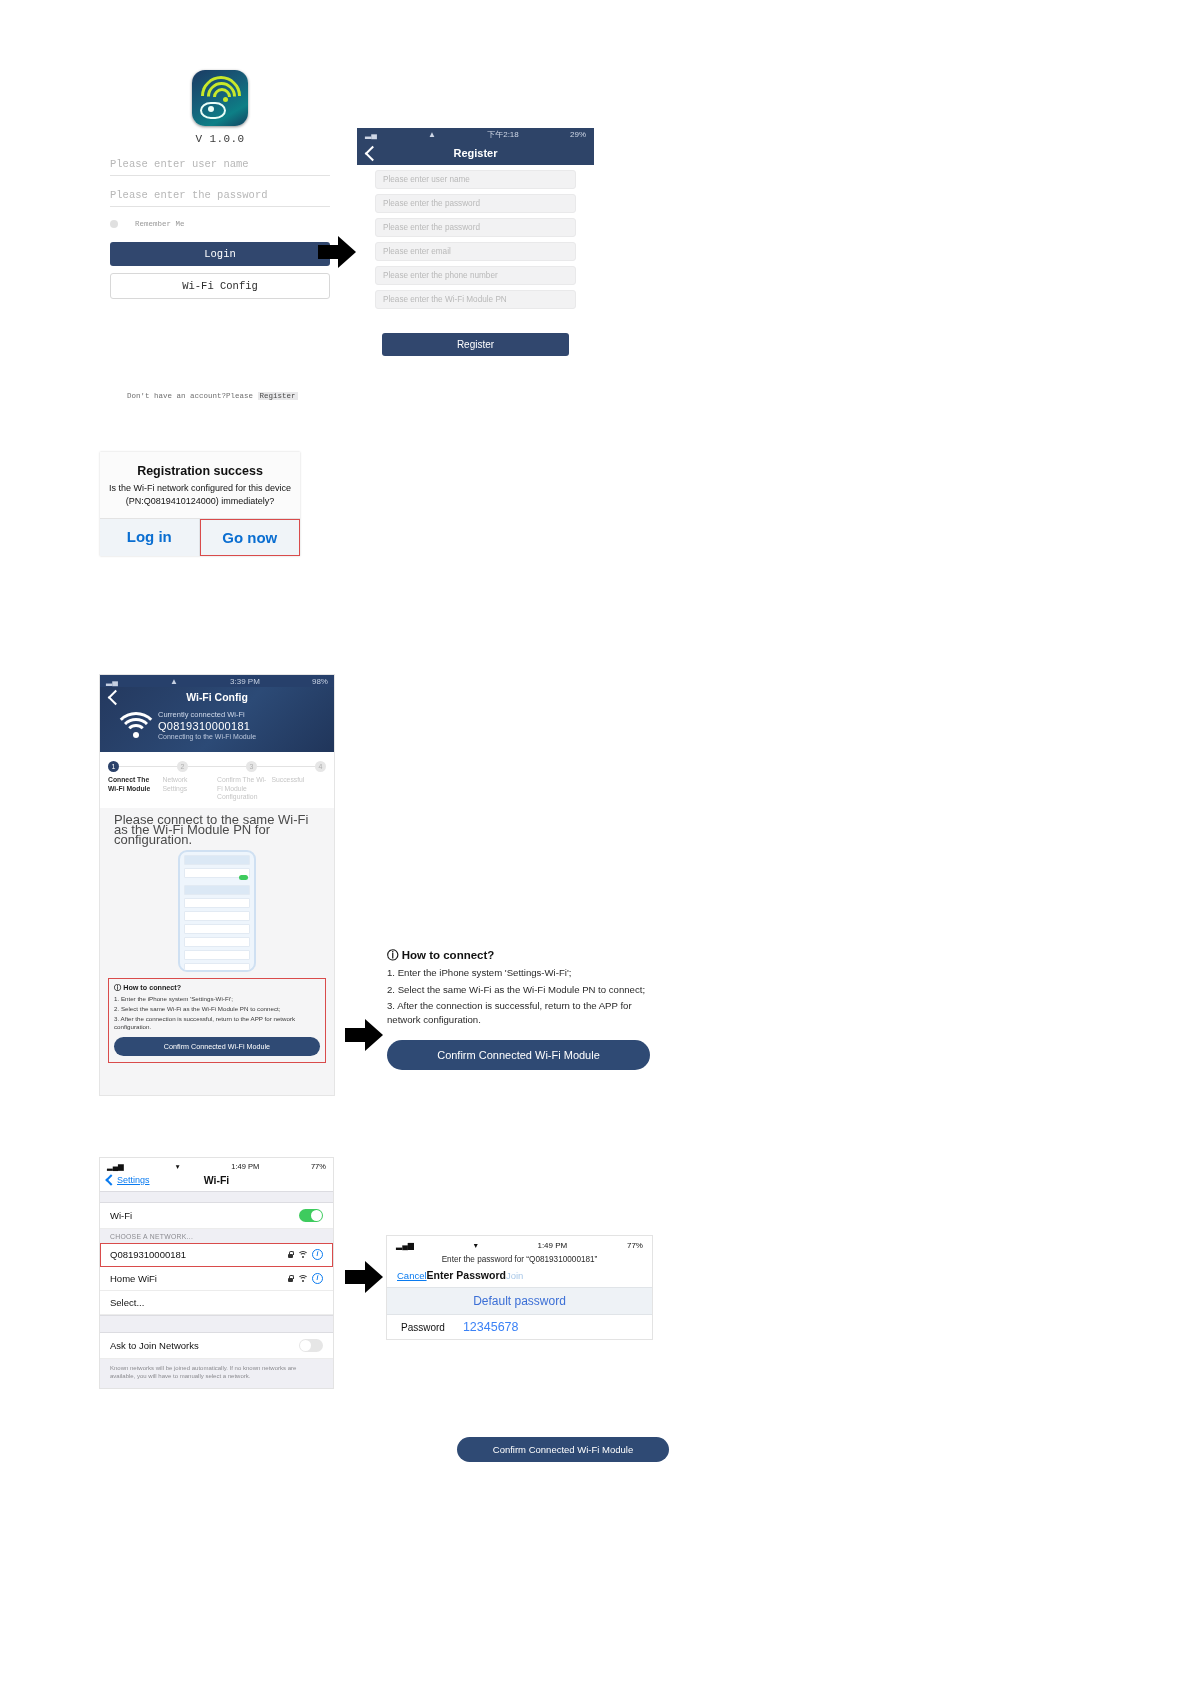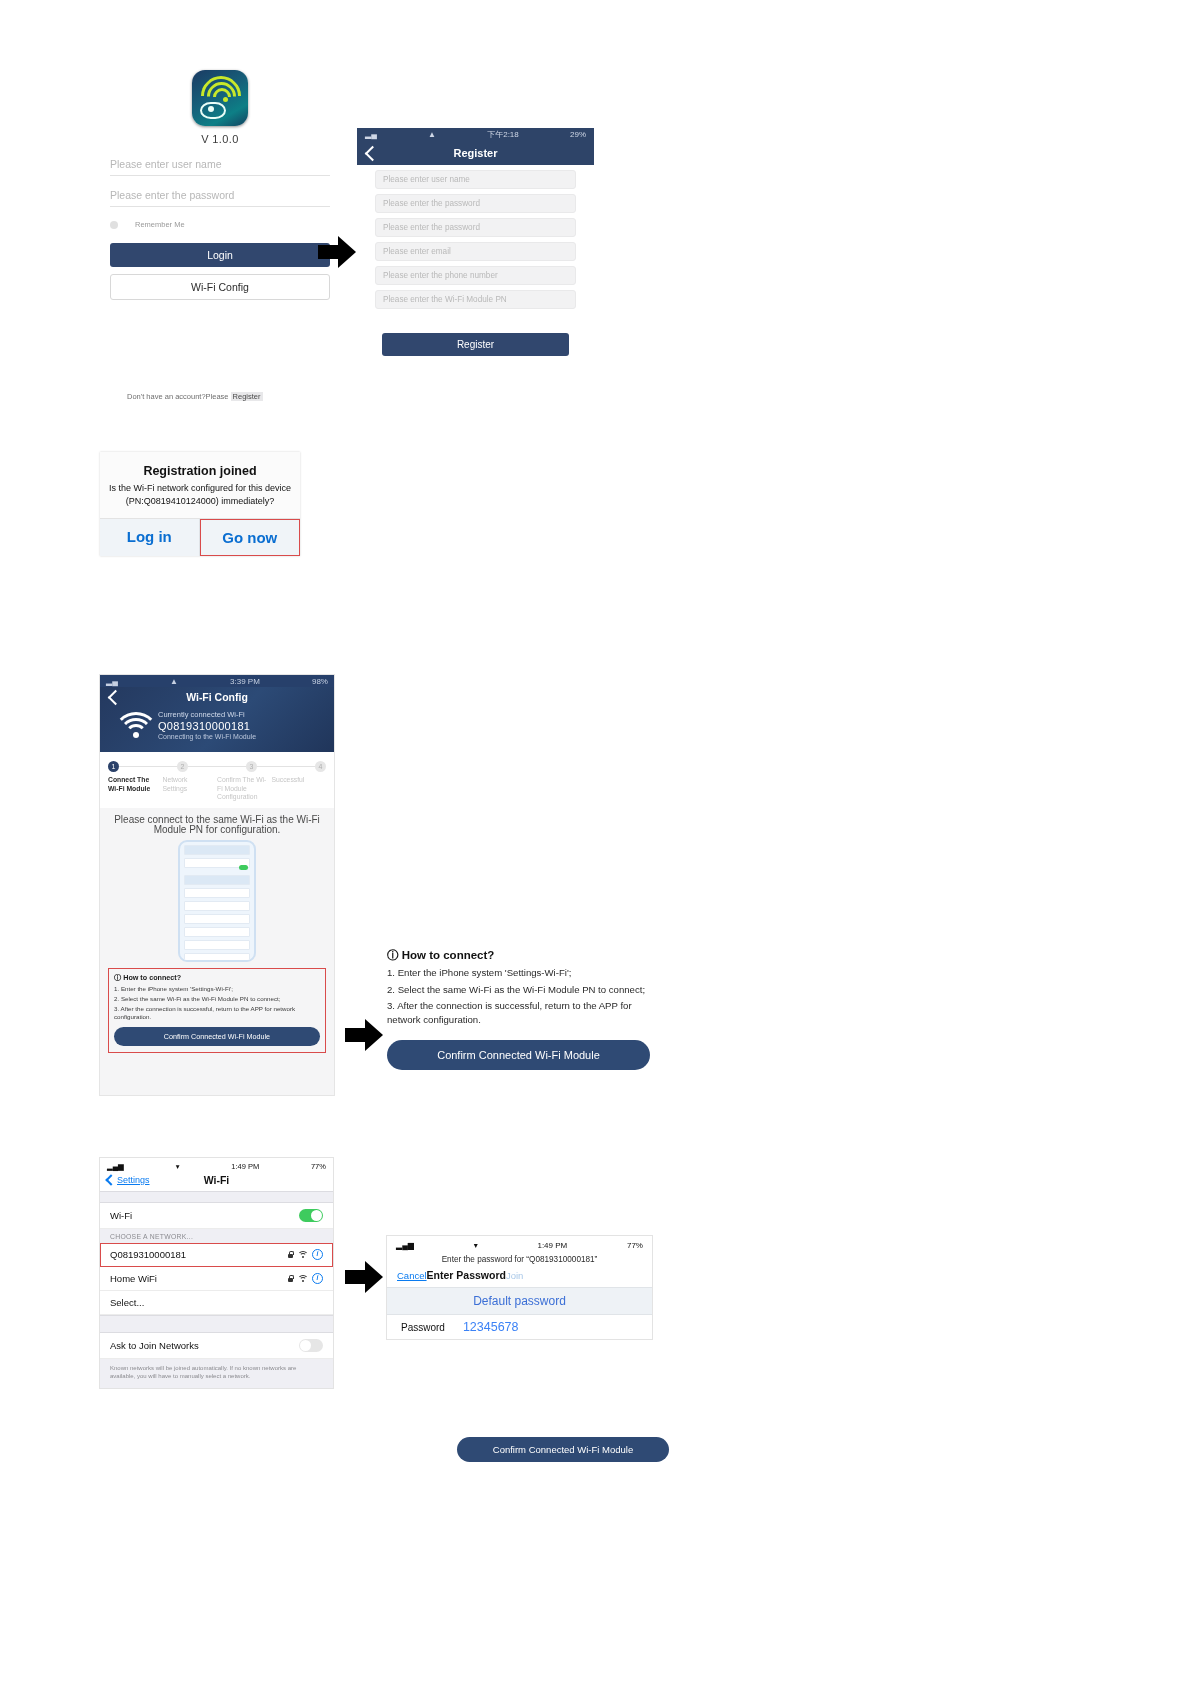--- a/index.html
+++ b/index.html
@@ -4,21 +4,21 @@
 <style>
   html,body{margin:0;padding:0;background:#ffffff;}
   body{width:1191px;height:1684px;position:relative;font-family:"Liberation Sans",sans-serif;color:#1a1a1a;overflow:hidden;}
   .abs{position:absolute;}
   
   .statusbar{display:flex;align-items:center;justify-content:space-between;font-size:8px;}
   .navbar{display:flex;align-items:center;justify-content:center;position:relative;}
   .chev{display:inline-block;width:9px;height:9px;border-left:2px solid #fff;border-bottom:2px solid #fff;transform:rotate(45deg);}
   .chev.dark{border-color:#0a7bf0;}
   
-  #login{left:110px;top:70px;width:220px;height:340px;}
+  #login{left:110px;top:70px;width:220px;height:340px;font-family:Liberation Mono, monospace;}
   .app-icon{width:56px;height:56px;border-radius:13px;margin:0 auto;position:relative;
     background:linear-gradient(150deg,#1b3b63 0%,#16607a 45%,#0d7f86 75%,#14405f 100%);
     box-shadow:0 1px 3px rgba(0,0,0,.45);overflow:hidden;}
   .app-icon .wifiarc{position:absolute;border:3.2px solid #c8e82a;border-bottom-color:transparent;border-left-color:transparent;border-radius:50%;transform:rotate(-45deg);}
   .app-icon .a1{width:34px;height:34px;right:7px;top:6px;}
   .app-icon .a2{width:23px;height:23px;right:12px;top:12px;}
   .app-icon .a3{width:12px;height:12px;right:17px;top:18px;}
   .app-icon .dot{position:absolute;width:5px;height:5px;border-radius:50%;background:#c8e82a;right:20px;top:27px;}
   .app-icon .eye{position:absolute;width:22px;height:13px;border:2px solid #eafdf7;border-radius:50% 50% 50% 50%/60% 60% 60% 60%;left:8px;bottom:7px;}
   .app-icon .eye:after{content:"";position:absolute;width:6px;height:6px;border-radius:50%;background:#eafdf7;left:6px;top:2px;}
@@ -66,21 +66,21 @@
   .wc-txt2{font-size:11px;letter-spacing:.3px;margin:1px 0;}
   .wc-txt3{font-size:7px;color:#bcc8dd;}
   .steps{background:#fff;padding:9px 8px 6px 8px;}
   .steps-line{display:flex;align-items:center;}
   .sdot{width:11px;height:11px;border-radius:50%;background:#e6e6e6;color:#b0b0b0;font-size:7px;text-align:center;line-height:11px;flex:0 0 11px;}
   .sdot.on{background:#2b4169;color:#fff;}
   .sbar{flex:1;height:1px;background:#e2e2e2;}
   .steps-lbl{display:flex;margin-top:4px;}
   .steps-lbl>div{flex:1;font-size:6.8px;line-height:8.5px;color:#c6c6c6;padding-right:4px;}
   .steps-lbl>div.on{color:#2b2b2b;font-weight:bold;}
-  .wc-hint{text-align:center;font-size:10px;color:#4a4a4a;line-height:10px;padding:7px 14px 0 14px;}
+  .wc-hint{text-align:left;font-size:13px;color:#4a4a4a;line-height:10px;padding:7px 14px 0 14px;}
   .phoneimg{width:74px;height:118px;margin:5px auto 0 auto;border:2px solid #cfe0f2;border-radius:9px;background:#eef5fc;position:relative;overflow:hidden;}
   .phoneimg .pr{height:8px;margin:3px 4px;background:#fff;border-radius:1px;border:1px solid #e2eaf3;}
   .phoneimg .pr.h{background:#dbe8f5;}
   .phoneimg .pg{position:absolute;right:6px;width:9px;height:5px;border-radius:3px;background:#3ecb5e;}
   .howbox{margin:6px 8px 0 8px;border:1px solid #d94b4b;padding:4px 5px 6px 5px;}
   .howttl{font-size:7.2px;font-weight:bold;color:#1a1a1a;}
   .howlist{font-size:6.2px;line-height:8.2px;color:#3a3a3a;margin-top:2px;}
   .howbtn{background:#2f4a74;color:#fff;text-align:center;border-radius:11px;font-size:7.2px;padding:5px 0;margin-top:6px;}
   
   #howzoom{left:387px;top:948px;width:263px;}
@@ -175,21 +175,21 @@
     <div class="rfield">Please enter the password</div>
     <div class="rfield">Please enter the password</div>
     <div class="rfield">Please enter email</div>
     <div class="rfield">Please enter the phone number</div>
     <div class="rfield">Please enter the Wi-Fi Module PN</div>
     <div class="rg-btn">Register</div>
   </div>
 </div>
 
 <div class="abs" id="success">
-  <div class="sc-title">Registration joined</div>
+  <div class="sc-title">Registration success</div>
   <div class="sc-body">Is the Wi-Fi network configured for this device　(PN:Q0819410124000) immediately?</div>
   <div class="sc-actions">
     <div>Log in</div>
     <div class="sep"></div>
     <div class="sc-go">Go now</div>
   </div>
 </div>
 
 <div class="abs" id="wific">
   <div class="wc-status statusbar">

